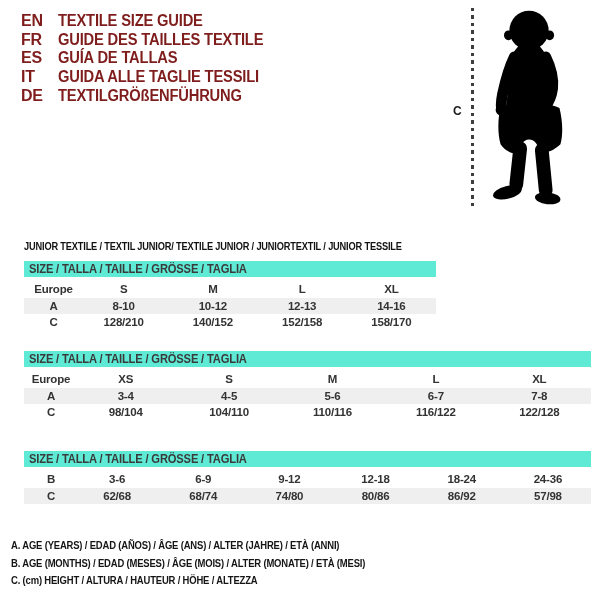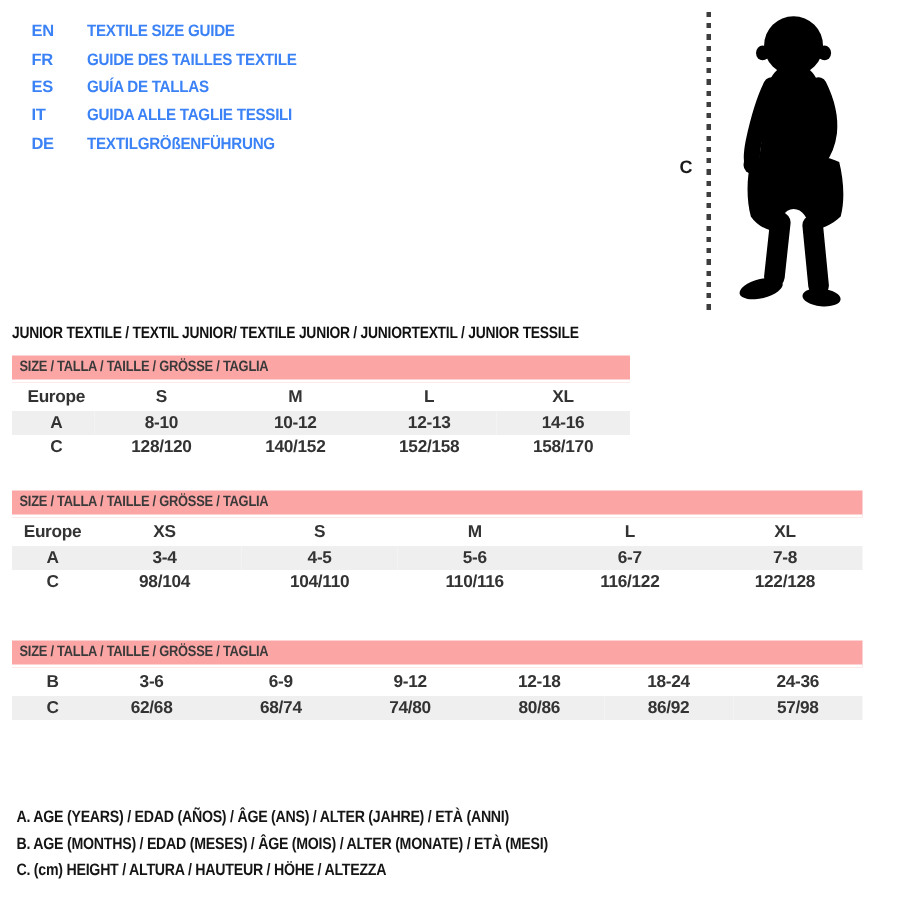--- a/index.html
+++ b/index.html
@@ -5,41 +5,41 @@
   html,body{margin:0;padding:0;}
   body{
     width:600px;height:600px;background:#ffffff;position:relative;overflow:hidden;
     font-family:"Liberation Sans", sans-serif;font-weight:bold;color:#222;
   }
   .canvas{position:absolute;inset:0;width:600px;height:600px;}
   .scalex{display:inline-block;transform:scaleX(0.86);transform-origin:left center;white-space:nowrap;}
 
   
   .lang-block{position:absolute;left:21px;top:12px;}
-  .lang-row{display:flex;height:18.6px;align-items:center;font-size:11px;color:#3b82f6;letter-spacing:-0.2px;}
+  .lang-row{display:flex;height:18.6px;align-items:center;font-size:16px;color:#7f1d1d;letter-spacing:-0.2px;}
   .lang-code{width:37px;flex:0 0 37px;}
   .lang-title{transform:scaleX(0.92);transform-origin:left center;white-space:nowrap;}
 
   
   .dotted-line{position:absolute;left:471px;top:8px;width:3px;height:201px;
     background:repeating-linear-gradient(to bottom,#3d3d3d 0 3.5px,transparent 3.5px 7.5px);}
   .figure-c{position:absolute;left:453px;top:104px;font-size:12px;color:#1a1a1a;}
   .silhouette{position:absolute;left:477px;top:5px;}
 
   
-  .table-block{position:absolute;left:8px;}
+  .table-block{position:absolute;left:24px;margin-top:24px;}
   .t1{top:216px;width:412px;}
   .t2{top:327px;width:567px;}
   .t3{top:427px;width:567px;}
   .table-title{font-size:11px;color:#111;line-height:15px;margin-bottom:6px;letter-spacing:-0.2px;}
   .t1 .table-title,.t2 .table-title{margin-bottom:9px;line-height:12px;}
   .title-line{white-space:nowrap;transform:scaleX(0.84);transform-origin:left center;}
   .title-line .sub{font-size:7.5px;vertical-align:-2px;}
-  .size-bar{height:16px;background:#fca5a5;border-bottom:2px solid #fff;
-    font-size:10px;line-height:16px;color:#3a3a3a;padding-left:5px;letter-spacing:-0.2px;}
+  .size-bar{height:16px;background:#5eead4;border-bottom:2px solid #fff;
+    font-size:13px;line-height:16px;color:#3a3a3a;padding-left:5px;letter-spacing:-0.2px;}
   table.size-table{width:100%;border-collapse:collapse;table-layout:fixed;}
   table.size-table tr{height:16px;}
   table.size-table tr:first-child{height:19px;}
   table.size-table tr.shaded{background:#efefef;}
   table.size-table td{font-size:11.5px;color:#333;text-align:center;padding:0;vertical-align:middle;letter-spacing:-0.2px;}
   table.size-table td.label{text-align:center;padding-left:4px;}
 
   
   .notes{position:absolute;left:11px;top:537px;}
   .note-line{font-size:11px;line-height:17.5px;color:#151515;letter-spacing:-0.2px;
@@ -115,21 +115,21 @@
           </tr>
           <tr class="shaded">
             <td class="label">A</td>
             <td>8-10</td>
             <td>10-12</td>
             <td>12-13</td>
             <td>14-16</td>
           </tr>
           <tr>
             <td class="label">C</td>
-            <td>128/120</td>
+            <td>128/210</td>
             <td>140/152</td>
             <td>152/158</td>
             <td>158/170</td>
           </tr>
         </tbody>
       </table>
   </section>
 
   <section class="table-block t2">
     <div class="size-bar"><span class="scalex">SIZE / TALLA / TAILLE / GRÖSSE / TAGLIA</span></div>

